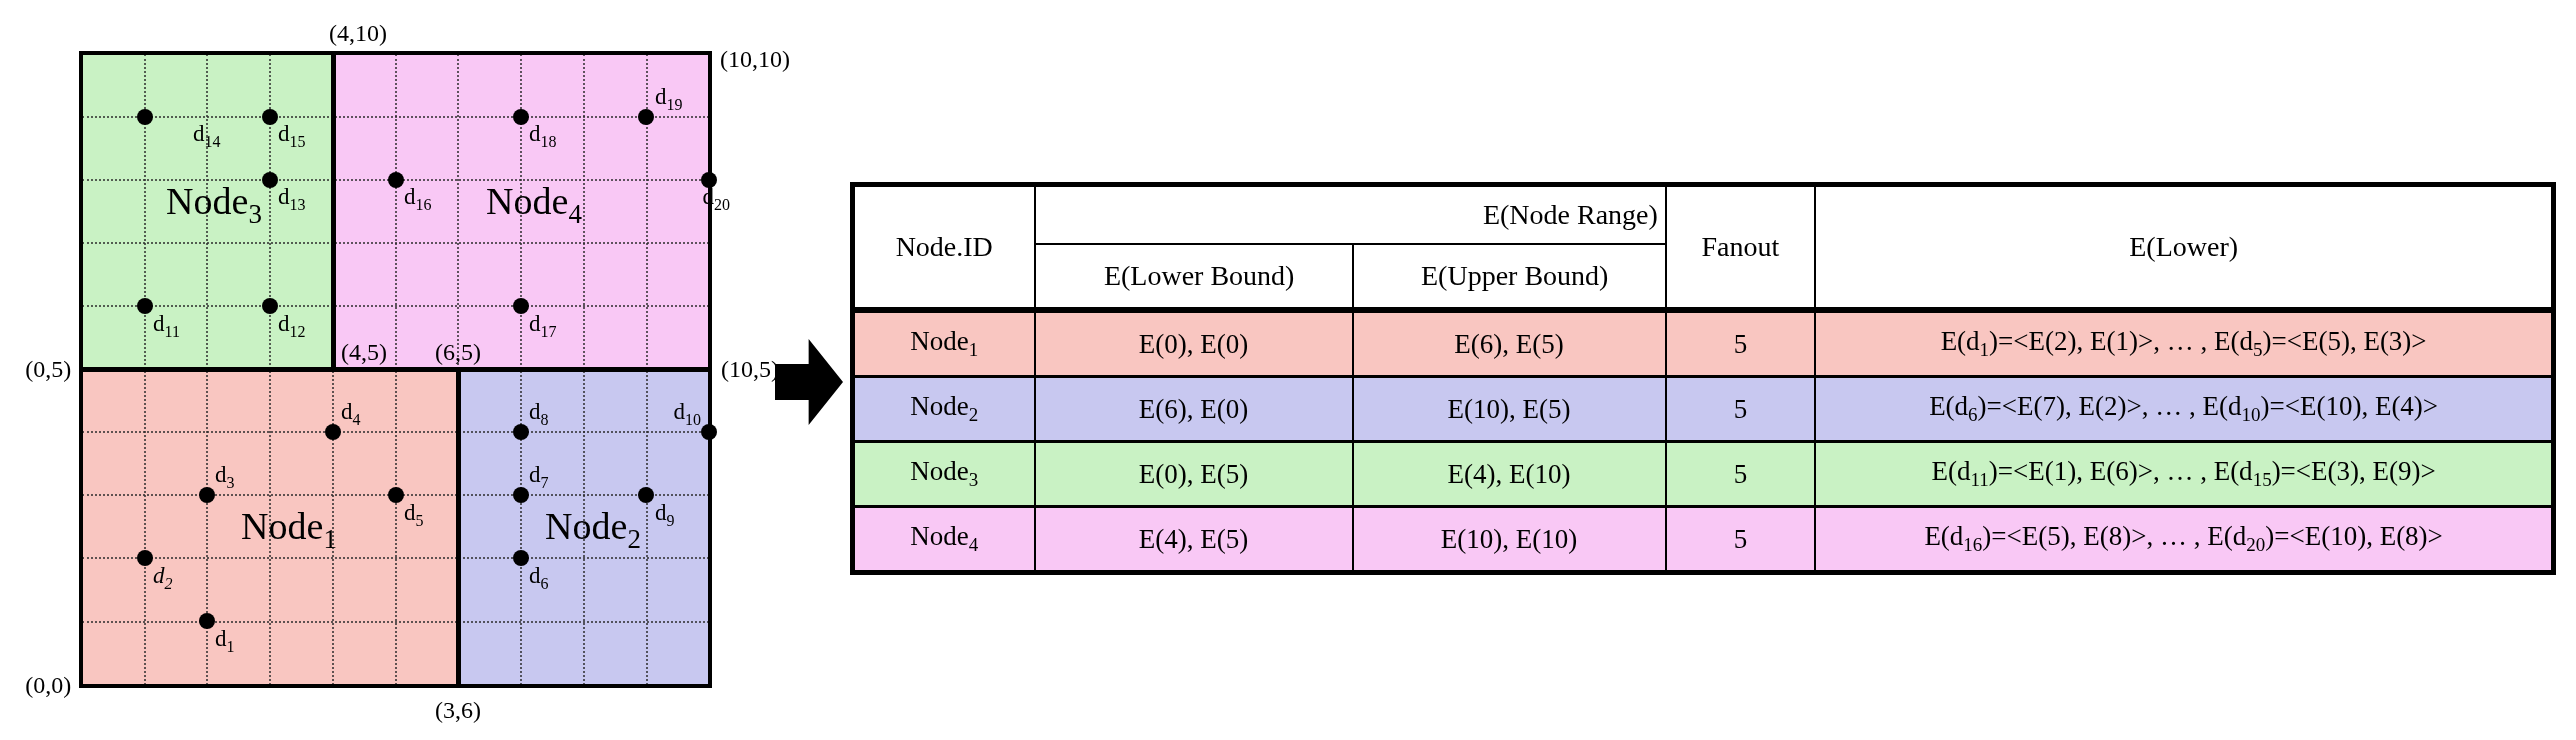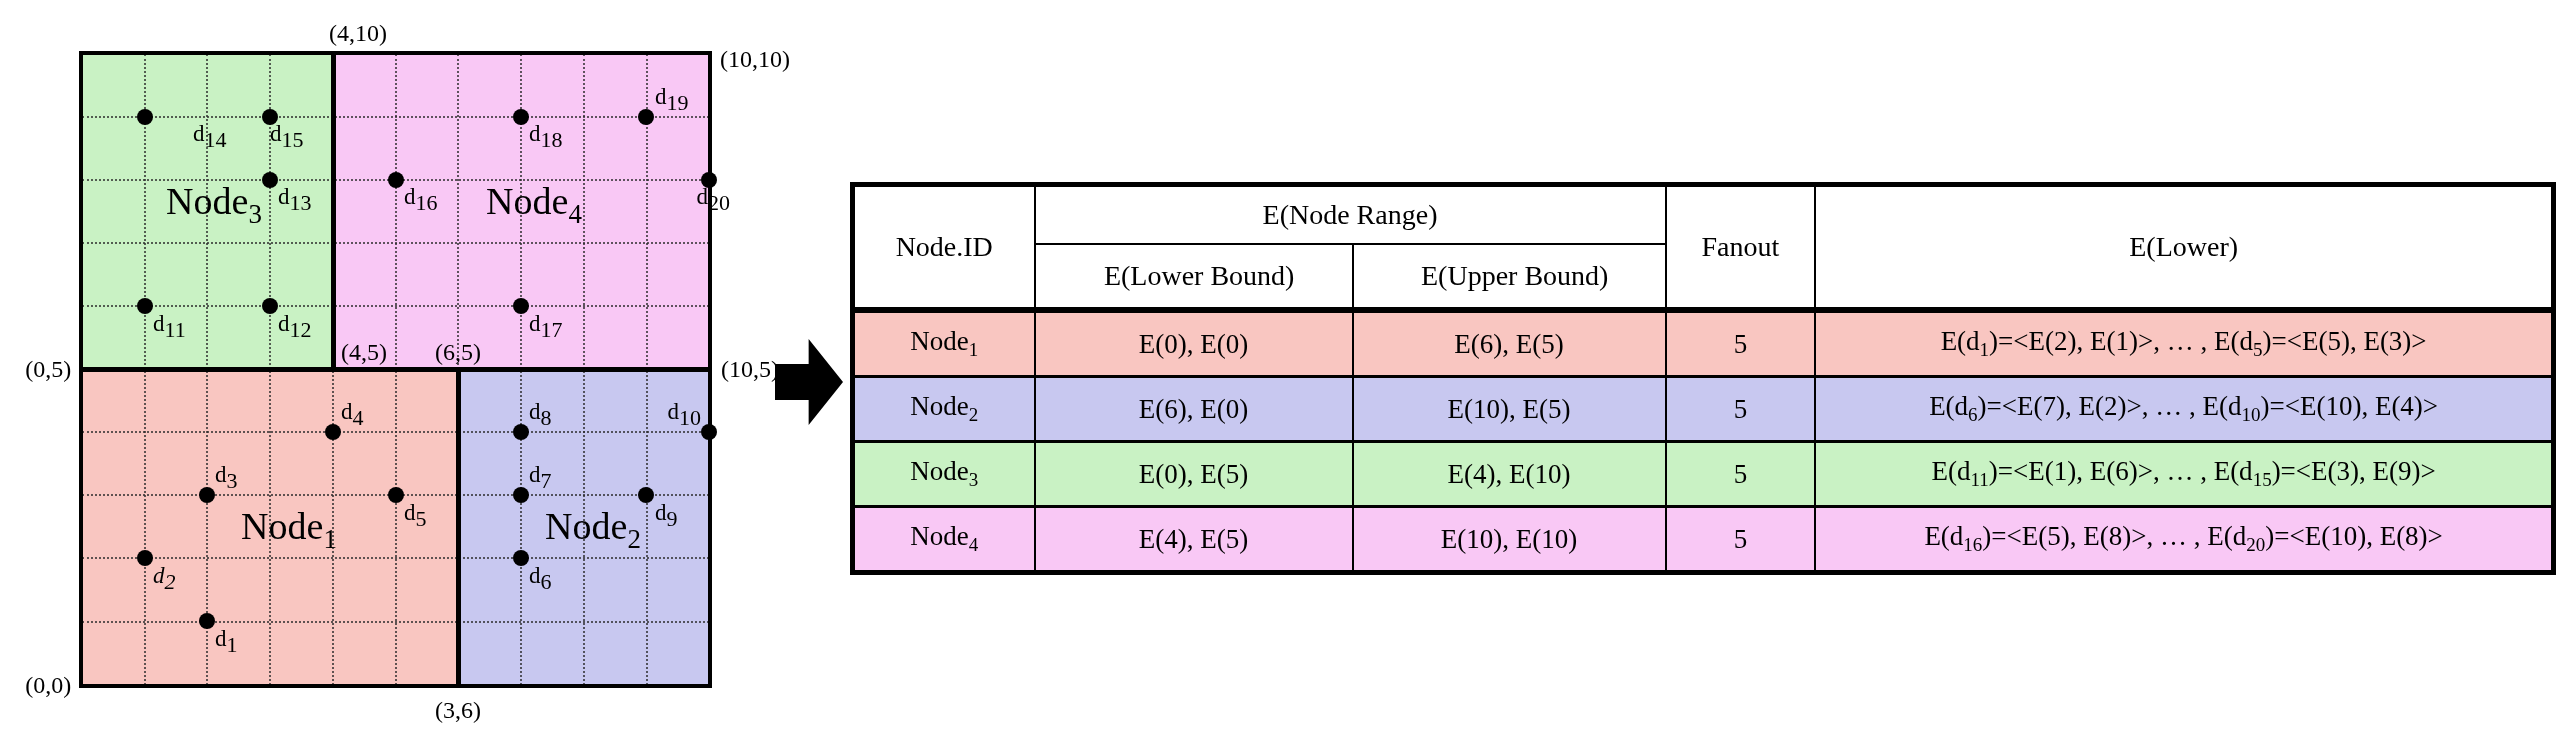--- a/index.html
+++ b/index.html
@@ -10,41 +10,41 @@
   
   #diagram{position:absolute;left:82px;top:54px;width:627px;height:631px;}
   .region{position:absolute;z-index:0;}
   .gridline-v{position:absolute;top:0;width:0;border-left:2px dotted #2b2b2b;z-index:1;opacity:.75;}
   .gridline-h{position:absolute;left:0;height:0;border-top:2px dotted #2b2b2b;z-index:1;opacity:.75;}
   .thick-v{position:absolute;width:4.7px;background:#000;z-index:2;}
   .thick-h{position:absolute;height:4.7px;background:#000;z-index:2;}
   .outer-border{position:absolute;inset:-2.7px;border:4.7px solid #000;z-index:4;pointer-events:none;}
   .dot{position:absolute;width:16px;height:16px;border-radius:50%;background:#000;z-index:5;}
   .dot-label{position:absolute;font-size:23px;line-height:1;z-index:6;white-space:nowrap;}
-  .dot-label sub{font-size:22px;}
+  .dot-label sub{font-size:16px;}
   .node-label{position:absolute;font-size:38px;line-height:1;z-index:3;transform:translate(-50%,-50%);white-space:nowrap;}
   .node-label sub{font-size:27px;}
   .corner-label{position:absolute;font-size:24px;line-height:1;z-index:7;white-space:nowrap;}
   
   #arrow{position:absolute;left:775px;top:339px;width:68px;height:86px;}
   
   #index-table{
     position:absolute;left:850px;top:182px;width:1706px;
     border-collapse:collapse;table-layout:fixed;text-align:center;
     font-size:27px;font-weight:400;background:#fff;
     border:5.4px solid #000;
   }
   #index-table th,#index-table td{
     border:2px solid #000;font-weight:400;padding:0 6.7px;vertical-align:middle;
     overflow:hidden;white-space:nowrap;
   }
   #index-table thead tr.hrow-top th{height:56px;font-size:28px;}
   #index-table thead tr.hrow-sub th{height:62px;font-size:28px;padding-left:18px;}
   #index-table thead th{background:#fff;}
-  #index-table th[data-name="col-node-range"]{border-bottom:2.7px solid #000;}
+  #index-table th[data-name="col-node-range"]{border-bottom:2.7px solid #000;text-align:right;}
   #index-table tbody td{height:62px;font-size:27px;}
   #index-table tbody tr td{border-top:3.4px solid #000;}
   #index-table tbody tr:first-child td{border-top:6px solid #000;}
   #index-table sub{font-size:19px;}
 </style>
 </head>
 <body>
 
 <div id="root" data-name="figure-canvas">
 
@@ -101,21 +101,21 @@
       <div class="dot-label" data-name="data-point-label" style="left: 619px; top: 346px; transform: translateX(-100%);">d<sub>10</sub></div>
       <div class="dot" data-name="data-point" style="left: 55px; top: 244px;"></div>
       <div class="dot-label" data-name="data-point-label" style="left: 71px; top: 258px;">d<sub>11</sub></div>
       <div class="dot" data-name="data-point" style="left: 180px; top: 244px;"></div>
       <div class="dot-label" data-name="data-point-label" style="left: 196px; top: 258px;">d<sub>12</sub></div>
       <div class="dot" data-name="data-point" style="left: 180px; top: 118px;"></div>
       <div class="dot-label" data-name="data-point-label" style="left: 196px; top: 131px;">d<sub>13</sub></div>
       <div class="dot" data-name="data-point" style="left: 55px; top: 55px;"></div>
       <div class="dot-label" data-name="data-point-label" style="left: 71px; top: 68px; margin-left: 40px;">d<sub>14</sub></div>
       <div class="dot" data-name="data-point" style="left: 180px; top: 55px;"></div>
-      <div class="dot-label" data-name="data-point-label" style="left: 188px; top: 68px;">d<sub>15</sub></div>
+      <div class="dot-label" data-name="data-point-label" style="left: 196px; top: 68px;">d<sub>15</sub></div>
       <div class="dot" data-name="data-point" style="left: 306px; top: 118px;"></div>
       <div class="dot-label" data-name="data-point-label" style="left: 322px; top: 131px;">d<sub>16</sub></div>
       <div class="dot" data-name="data-point" style="left: 431px; top: 244px;"></div>
       <div class="dot-label" data-name="data-point-label" style="left: 447px; top: 258px;">d<sub>17</sub></div>
       <div class="dot" data-name="data-point" style="left: 431px; top: 55px;"></div>
       <div class="dot-label" data-name="data-point-label" style="left: 447px; top: 68px;">d<sub>18</sub></div>
       <div class="dot" data-name="data-point" style="left: 556px; top: 55px;"></div>
       <div class="dot-label" data-name="data-point-label" style="left: 573px; top: 31px;">d<sub>19</sub></div>
       <div class="dot" data-name="data-point" style="left: 619px; top: 118px;"></div>
       <div class="dot-label" data-name="data-point-label" style="left: 648px; top: 131px; transform: translateX(-100%);">d<sub>20</sub></div>

